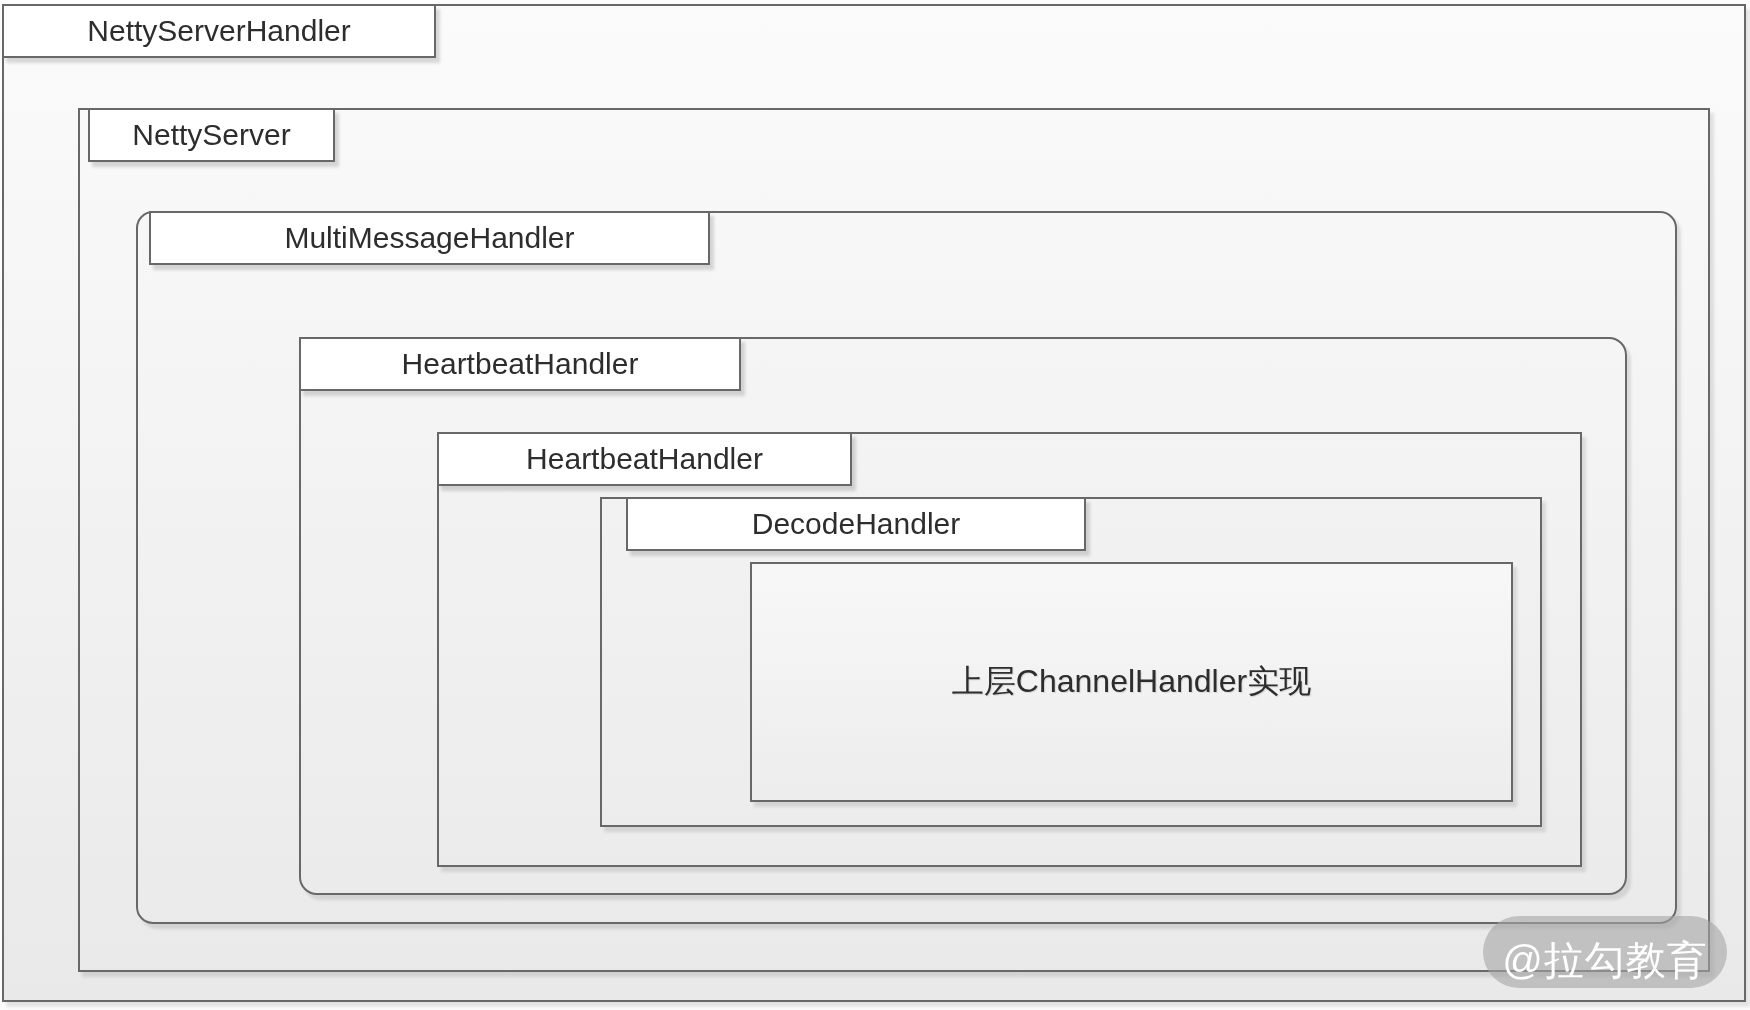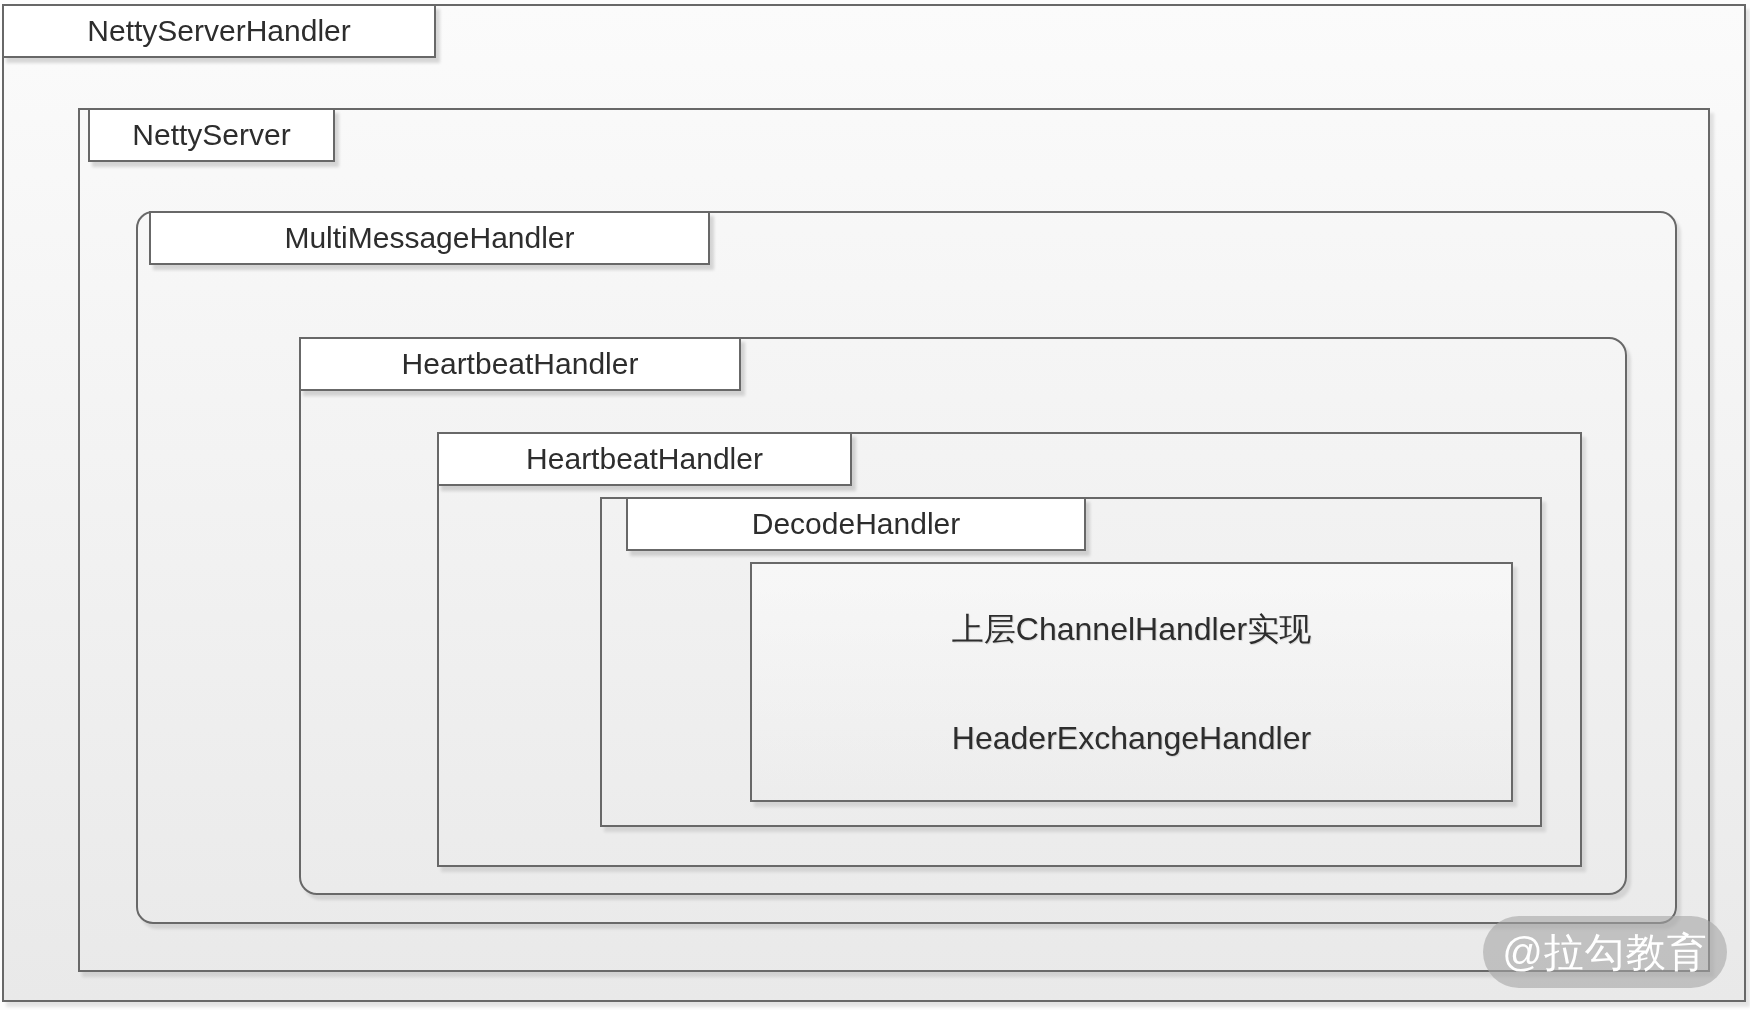--- a/index.html
+++ b/index.html
@@ -65,21 +65,21 @@
     color:var(--text);
     text-shadow:1px 1px 1px rgba(0,0,0,0.12);
   }
   #watermark{
     position:absolute;
     left:1483px;top:916px;width:244px;height:72px;
     border-radius:37px;
     background:var(--watermark_bg);
     color:var(--watermark_text);
     font-size:40px;
-    display:flex;align-items:center;justify-content:center;
+    display:flex;align-items:flex-end;justify-content:center;
     letter-spacing:1px;
     z-index:20;
   }
   .label,.inner-line{z-index:5;}
 </style>
 </head>
 <body>
 
 <div id="canvas">
 
@@ -102,20 +102,19 @@
   <div class="box" id="b5">
     <div class="label">HeartbeatHandler</div>
   </div>
 
   <div class="box" id="b6">
     <div class="label">DecodeHandler</div>
   </div>
 
   <div class="box" id="inner">
     <div class="inner-line">上层ChannelHandler实现</div>
-    <div class="inner-line">HeaderExchangeHandler</div>
   </div>
 
   <div id="watermark">
     <span>@拉勾教育</span>
   </div>
 
 </div>
 
 </body></html>

